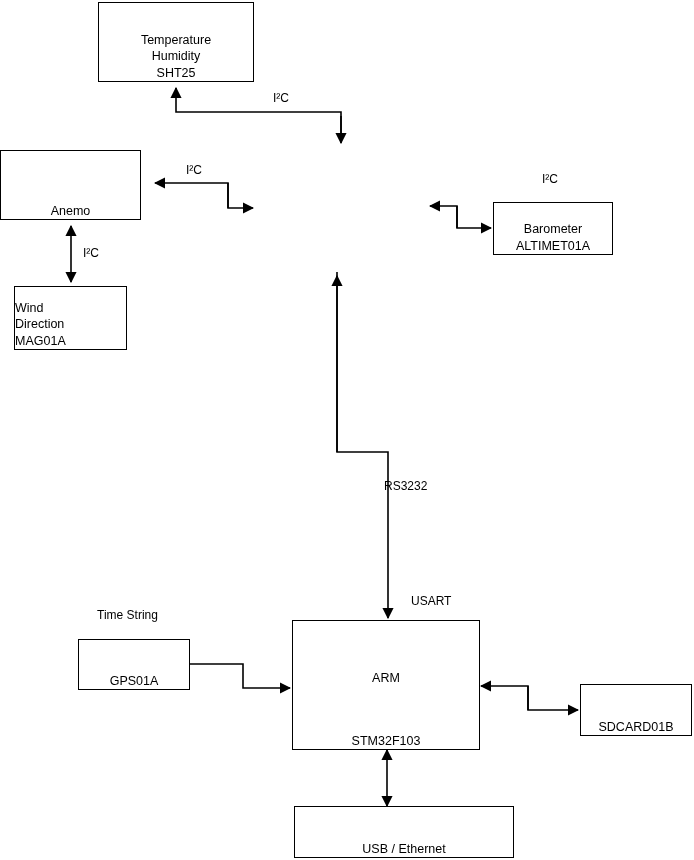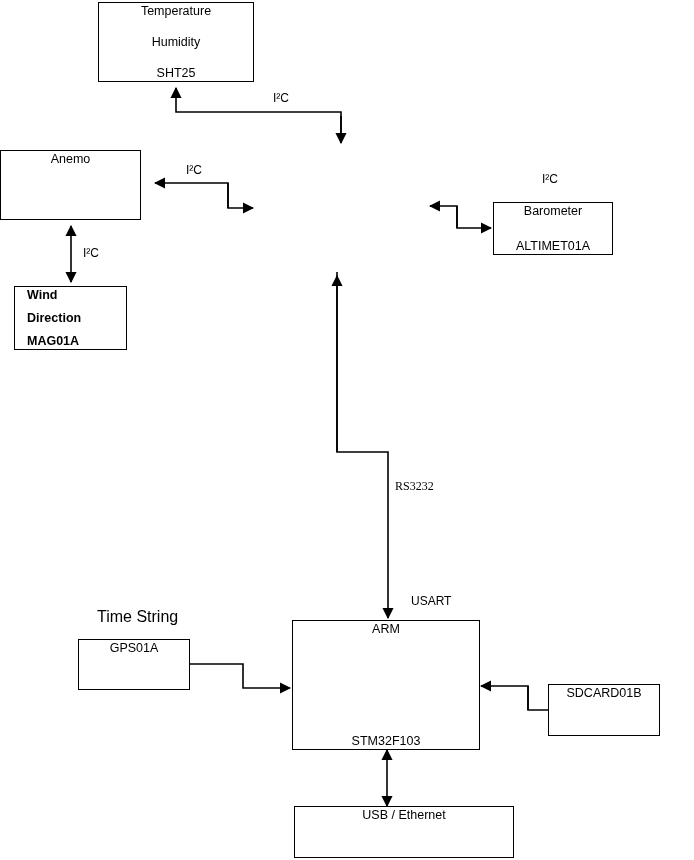--- a/index.html
+++ b/index.html
@@ -19,21 +19,21 @@
     overflow: hidden;
   }
   .node {
     position: absolute;
     box-sizing: border-box;
     border: 1.6px solid #000000;
     background: #ffffff;
     display: flex;
     flex-direction: column;
     align-items: center;
-    justify-content: space-between;
+    justify-content: flex-end;
     text-align: center;
     font-size: 12.5px;
     line-height: 1.32;
     z-index: 3;
   }
   .node .line {
     display: block;
     white-space: nowrap;
   }
   .node .gap {
@@ -41,21 +41,21 @@
   }
   .edge-label {
     position: absolute;
     font-size: 12px;
     white-space: nowrap;
     z-index: 4;
     background: transparent;
   }
   .free-label {
     position: absolute;
-    font-size: 16px;
+    font-size: 12px;
     white-space: nowrap;
     z-index: 4;
   }
   svg.wires {
     position: absolute;
     left: 0;
     top: 0;
     width: 694px;
     height: 860px;
     z-index: 1;
@@ -99,21 +99,21 @@
   <div class="node" style="left:98px; top:2px; width:156px; height:80px;">
     <span class="line">Temperature</span>
     <span class="line">Humidity</span>
     <span class="line">SHT25</span>
   </div>
 
   <div class="node" style="left:0px; top:150px; width:141px; height:70px;">
     <span class="line">Anemo</span>
   </div>
 
-  <div class="node" style="left:14px; top:286px; width:113px; height:64px; align-items:flex-start; padding-left:12px; text-align:left;font-weight:bold;">
+  <div class="node" style="left:14px; top:286px; width:113px; height:64px; align-items:flex-start; text-align:left;">
     <span class="line">Wind</span>
     <span class="line">Direction</span>
     <span class="line">MAG01A</span>
   </div>
 
 
   <div class="node" style="left:493px; top:202px; width:120px; height:53px;">
     <span class="line">Barometer</span>
     <span class="line">ALTIMET01A</span>
   </div>
@@ -121,35 +121,35 @@
   <div class="node" style="left:78px; top:639px; width:112px; height:51px;">
     <span class="line">GPS01A</span>
   </div>
 
   <div class="node" style="left:292px; top:620px; width:188px; height:130px;gap:16px;">
     <span class="line">ARM</span>
     <span class="gap"></span>
     <span class="line">STM32F103</span>
   </div>
 
-  <div class="node" style="left:548px; top:684px; width:112px; height:52px;">
+  <div class="node" style="left:580px; top:684px; width:112px; height:52px;">
     <span class="line">SDCARD01B</span>
   </div>
 
   <div class="node" style="left:294px; top:806px; width:220px; height:52px;">
     <span class="line">USB / Ethernet</span>
   </div>
 
   <div class="edge-label" style="left:273px; top:91px;">I²C</div>
 
   <div class="edge-label" style="left:186px; top:163px;">I²C</div>
 
   <div class="edge-label" style="left:83px; top:246px;">I²C</div>
 
   <div class="edge-label" style="left:542px; top:172px;">I²C</div>
 
-  <div class="edge-label" style="left:395px; top:479px;font-family:Liberation Serif, serif;">RS3232</div>
+  <div class="edge-label" style="left:384px; top:479px;">RS3232</div>
 
   <div class="edge-label" style="left:411px; top:594px;">USART</div>
 
   <div class="free-label" style="left:97px; top:608px;">Time String</div>
 
 </div>
 
 </body></html>

